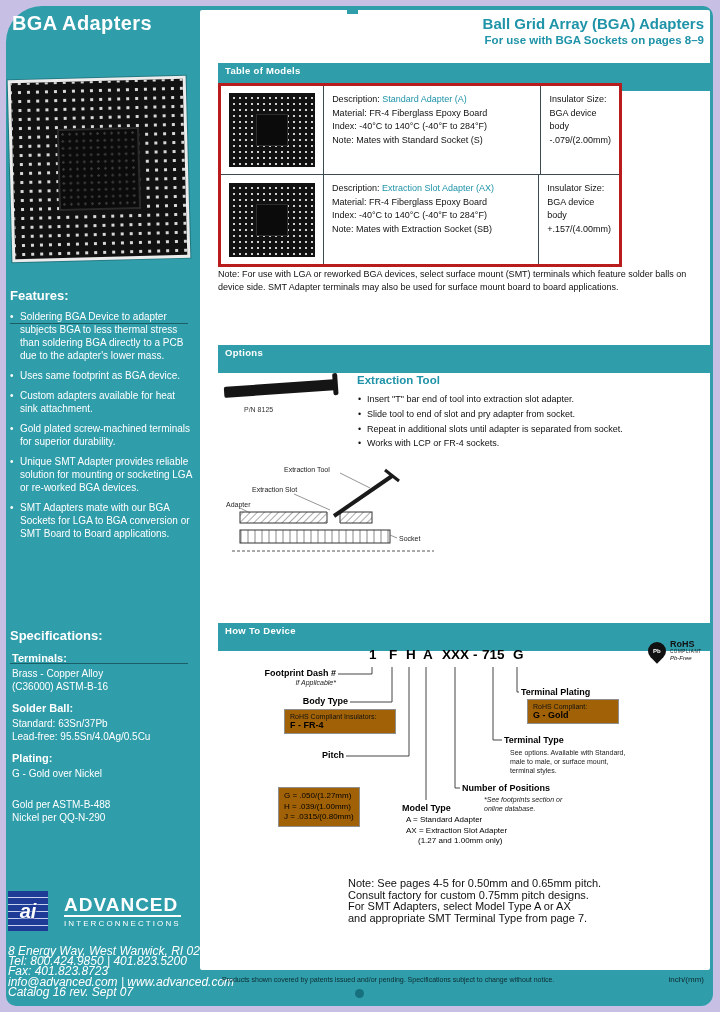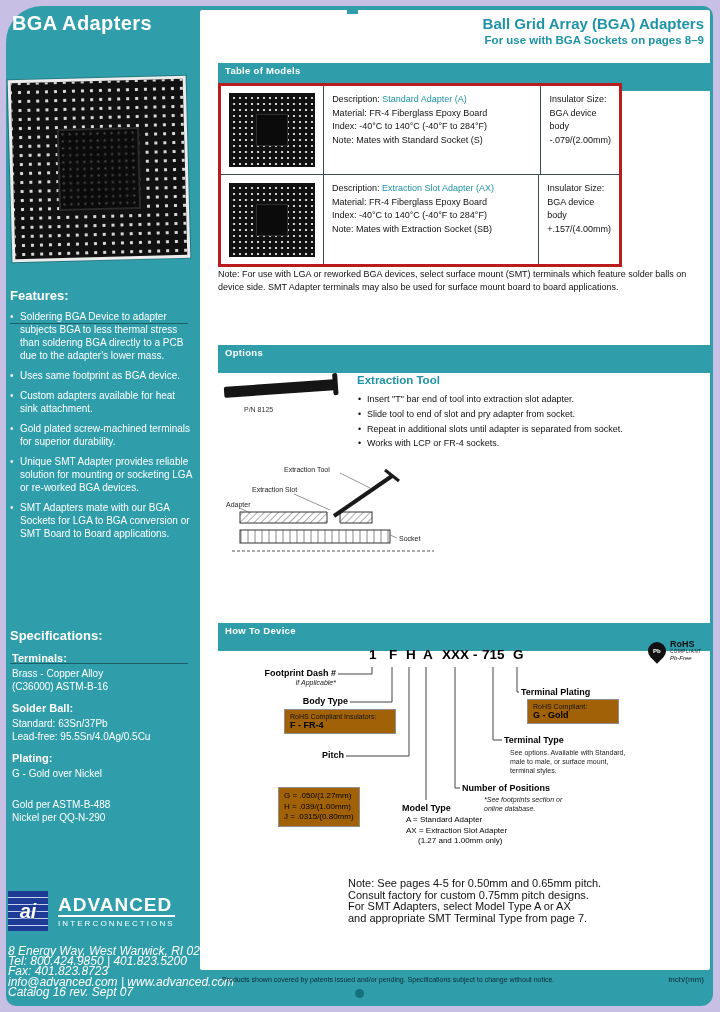--- a/index.html
+++ b/index.html
@@ -29,21 +29,21 @@
   .features-title { left:10px; top:288px; }
   .features { position:absolute; left:10px; top:310px; width:182px; color:#fff; font-size:10px; line-height:13px; }
   .feat { display:flex; margin-bottom:7px; }
   .feat .b { width:10px; flex:none; }
   .specs-title { left:10px; top:628px; }
   .specs { position:absolute; left:12px; top:652px; width:182px; color:#fff; font-size:10px; line-height:13px; }
   .spec-label { font-weight:bold; font-size:11px; margin-bottom:2px; }
   .spec-gap { height:9px; }
 
   
-  .brand { position:absolute; left:8px; top:891px; display:flex; align-items:center; gap:10px; color:#fff; }
+  .brand { position:absolute; left:8px; top:891px; display:flex; align-items:center; gap:16px; color:#fff; }
   .logo-box { width:40px; height:40px; background:repeating-linear-gradient(180deg,#1e3c96 0 6px,#c8d2ee 6px 7px);
     display:flex; align-items:center; justify-content:center; color:#fff; font-size:20px; font-weight:bold; font-style:italic;
     text-shadow:0 0 3px #1e3c96,0 0 3px #1e3c96; }
   .brand-name { font-size:19px; font-weight:bold; letter-spacing:1px; line-height:20px; border-bottom:2px solid #fff; }
   .brand-sub { font-size:8px; letter-spacing:2.1px; margin-top:2px; }
   .address { position:absolute; left:8px; top:946px; color:#fff; font-size:12px; line-height:10.2px;font-style:italic; }
 
   
   .bar { position:absolute; left:218px; width:492px; height:28px; background:#2f9daa; color:#fff; font-size:9.5px; font-weight:bold; line-height:16px; padding-left:7px; letter-spacing:.3px; }
   .bar-models { top:63px; } .bar-options { top:345px; } .bar-order { top:623px; }

